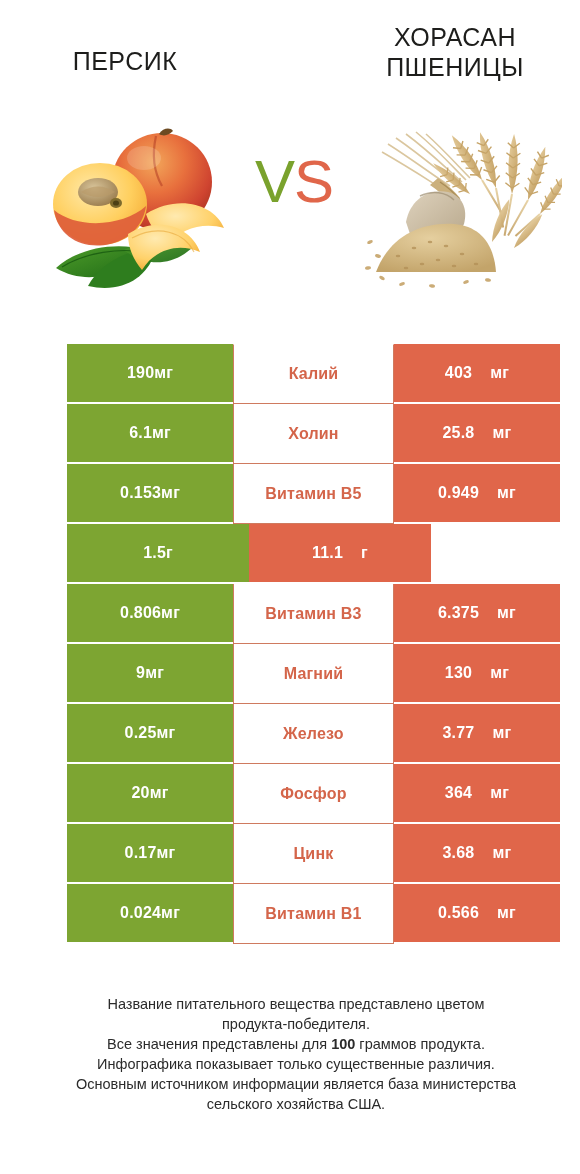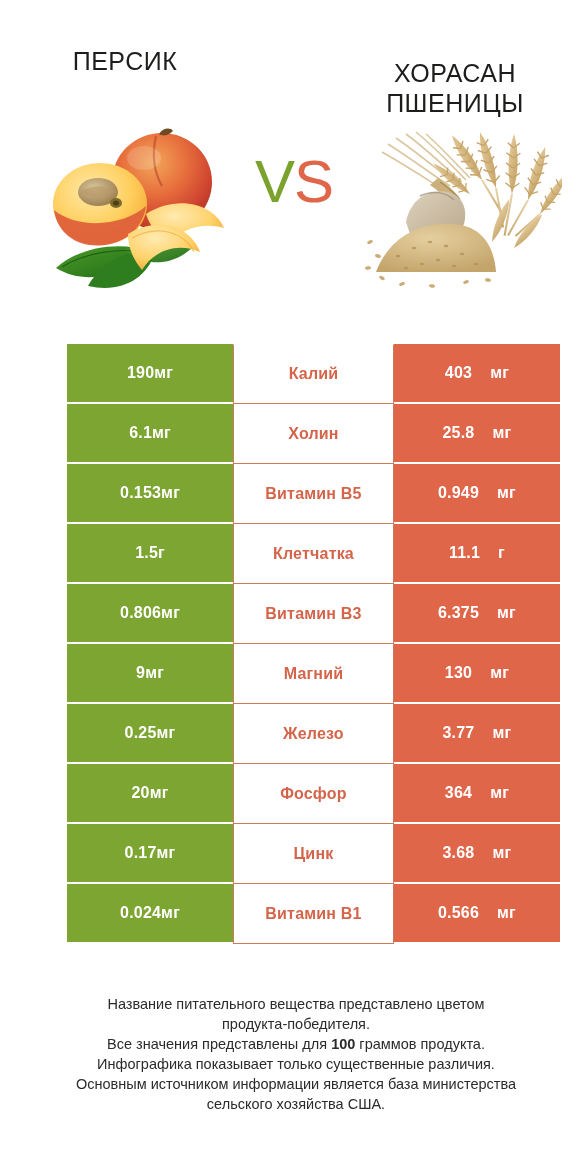--- a/index.html
+++ b/index.html
@@ -33,21 +33,20 @@
     white-space: pre-line;
   }
   .title-left {
     left: 20px;
     width: 210px;
   }
   .title-right {
     right: 20px;
     width: 210px;
     top: 22px;
-    margin-top: 36px;
   }
 
   
   .hero {
     position: relative;
     height: 215px;
   }
   .hero-img {
     position: absolute;
     top: 0;
@@ -351,23 +350,20 @@
       <div class="cell cell-right">
         <span class="val">0.949</span>
         <span class="val unit">мг</span>
       </div>
     </div>
     <div class="row">
       <div class="cell cell-left">
         <span class="val">1.5</span>
         <span class="val unit">г</span>
       </div>
-      <div class="cell cell-mid">
-        <span class="nutrient win-orange">Клетчатка</span>
-      </div>
       <div class="cell cell-right">
         <span class="val">11.1</span>
         <span class="val unit">г</span>
       </div>
     </div>
     <div class="row">
       <div class="cell cell-left">
         <span class="val">0.806</span>
         <span class="val unit">мг</span>
       </div>

